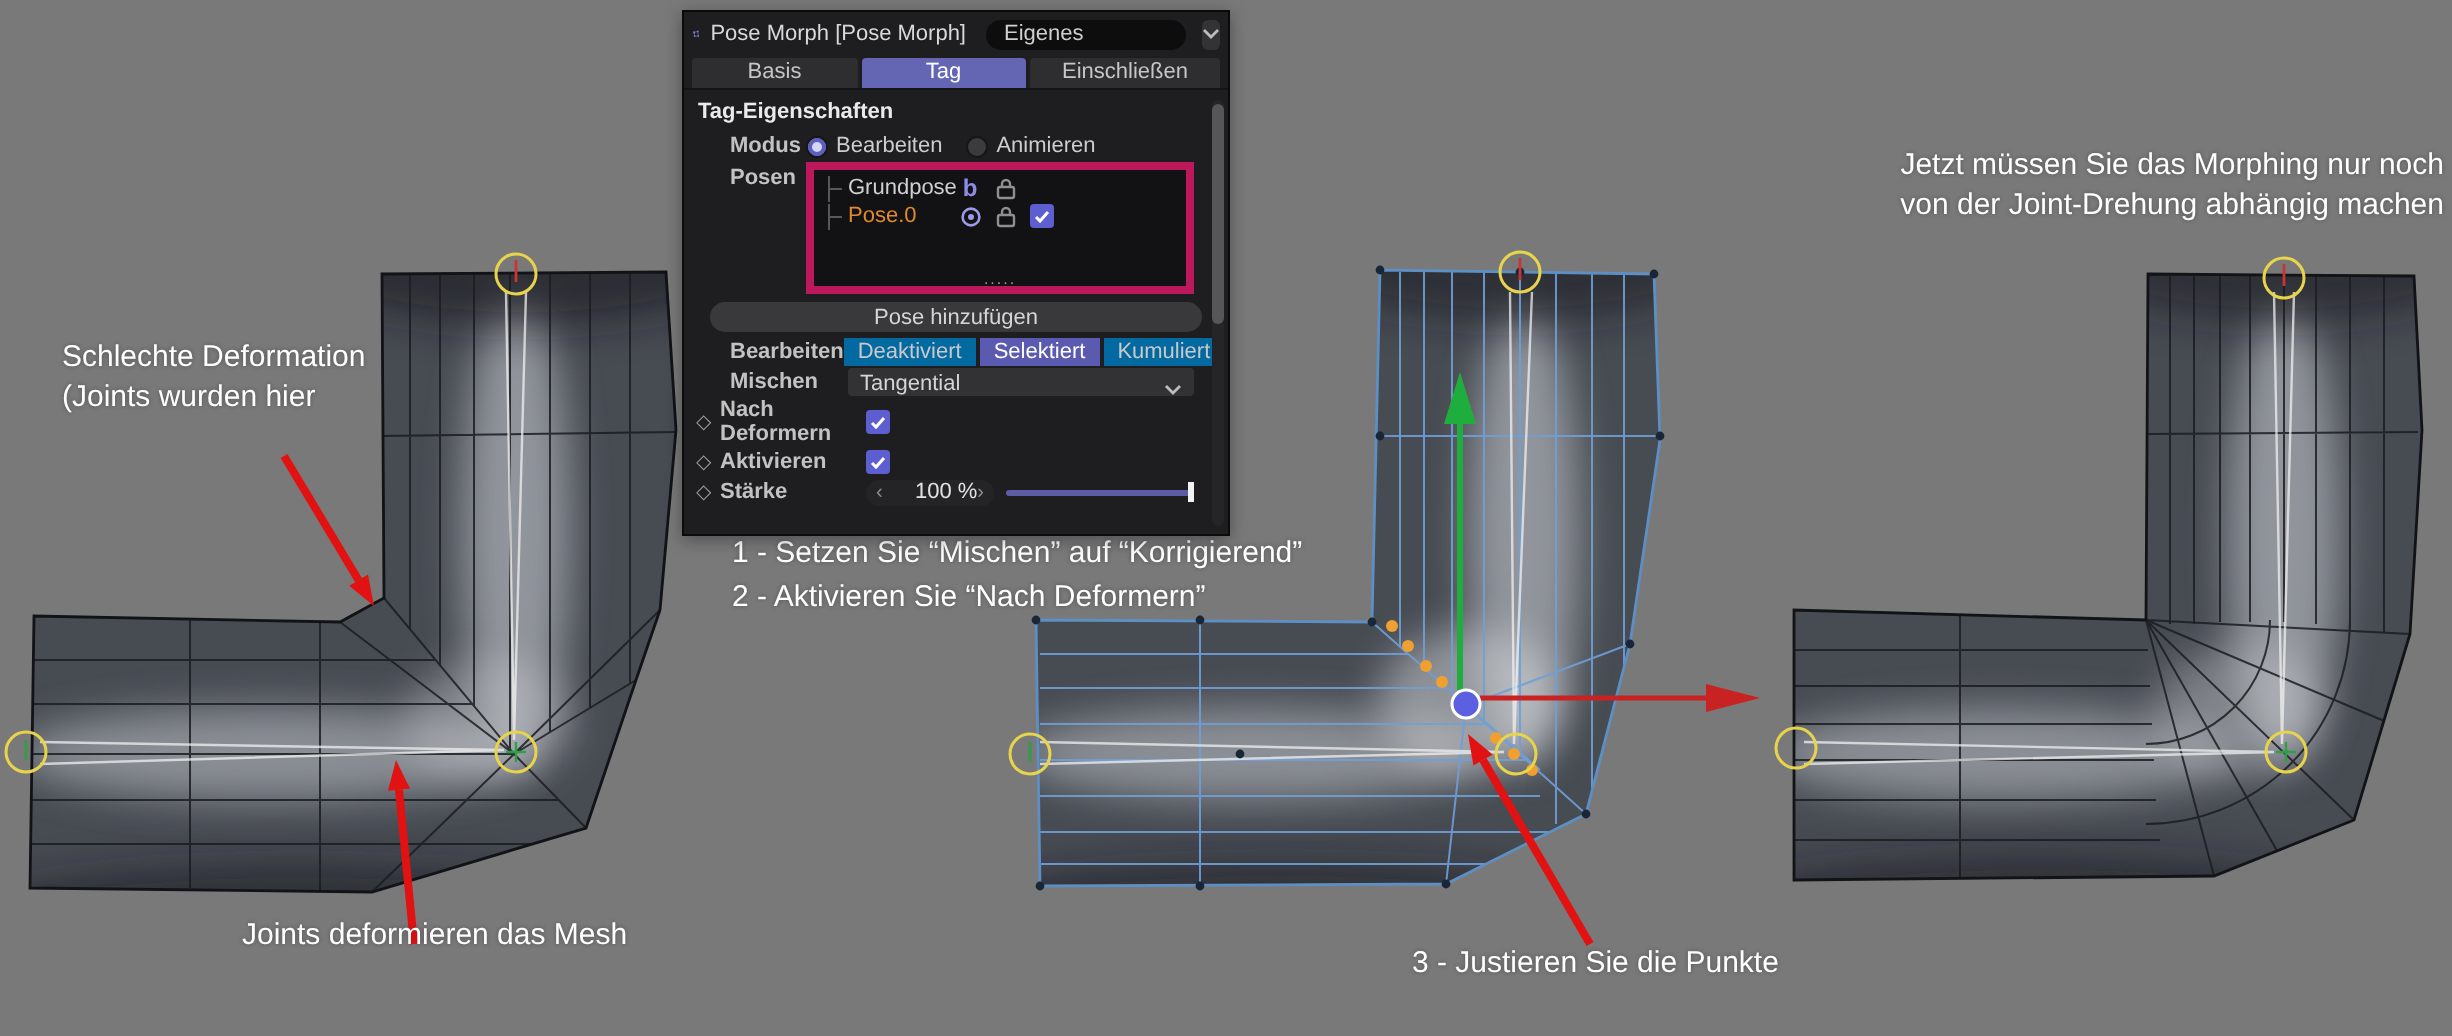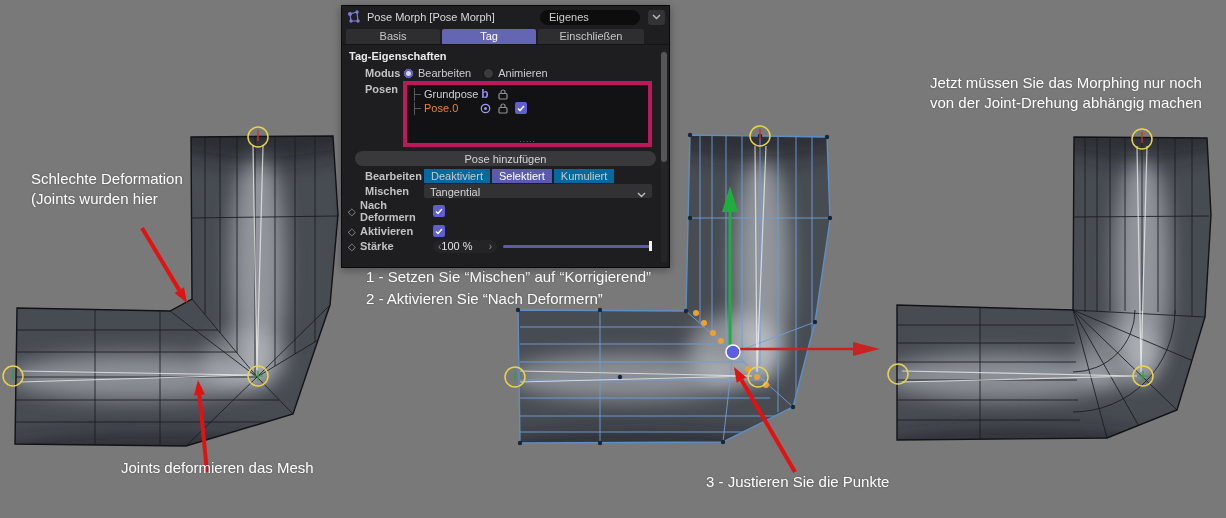--- a/index.html
+++ b/index.html
@@ -4,24 +4,24 @@
 <style>
   html,body{margin:0;padding:0;background:#4a4a4a;}
   #stage{position:relative;width:1226px;height:518px;background:#797979;overflow:hidden;
          font-family:"Liberation Sans",sans-serif;}
   svg{display:block;}
   #scene{position:absolute;left:0;top:0;}
 
   
   .note{position:absolute;color:#fff;font-size:15px;line-height:20px;
         text-shadow:0 0 2px rgba(40,40,40,.45);}
-  .note.center{text-align:left;}
+  .note.center{text-align:right;}
 
   
-  .dialog{position:absolute;left:341px;top:5px;width:329px;height:263px;
+  .dialog{position:absolute;left:341px;top:5px;width:274px;height:263px;
           background:#1e1e20;border:1px solid #0a0a0a;box-sizing:border-box;
           font-size:11px;color:#c8c8c8;box-shadow:0 2px 8px rgba(0,0,0,.35);}
   .dlg-header{display:flex;align-items:center;height:22px;padding:0 4px;gap:5px;}
   .dlg-title{color:#d9d9d9;flex:0 0 auto;}
   .dlg-spacer{flex:1;}
   .preset{display:flex;align-items:center;background:#0d0d0e;border-radius:8px;
           height:15px;padding:0 9px;min-width:82px;color:#cfcfcf;}
   .chevbtn{width:17px;height:15px;background:#333335;border-radius:3px;display:flex;
            align-items:center;justify-content:center;margin-left:3px;}
   .tabs{display:flex;gap:2px;padding:1px 4px 0 4px;border-bottom:1px solid #151517;}
@@ -54,21 +54,21 @@
   .seg{display:flex;gap:2px;}
   .segbtn{background:#0369a1;color:#c9c9c9;padding:1px 7px;height:12px;line-height:12px;}
   .segbtn.active{background:#5a5ab0;color:#fff;}
   .select{flex:1;background:#323234;border-radius:2px;height:14px;display:flex;
           align-items:flex-end;padding:0 6px;color:#d5d5d5;}
   .select .dlg-spacer{flex:1;}
   .cbx{width:12px;height:12px;background:#5d5fd0;border-radius:2px;display:flex;
        align-items:center;justify-content:center;}
   .spinner{width:64px;height:13px;background:#242426;border-radius:7px;display:flex;
            align-items:center;padding:0 5px;box-sizing:border-box;color:#e2e2e2;}
-  .spinner .ar{color:#8f8f8f;font-size:10px;} .spinner .val{flex:1;text-align:left;}
+  .spinner .ar{color:#8f8f8f;font-size:10px;} .spinner .val{flex:1;text-align:right;}
   .slider{flex:1;height:12px;display:flex;align-items:center;margin-left:6px;position:relative;}
   .slider .track{width:100%;height:3px;background:#5c5ca6;border-radius:2px;}
   .slider .knob{position:absolute;right:0;top:1px;width:3px;height:10px;background:#f2f2f2;}
   .vscroll{position:absolute;right:2px;top:44px;bottom:4px;width:6px;background:#252527;border-radius:3px;}
   .vthumb{position:absolute;top:2px;left:0;width:6px;height:110px;background:#565658;border-radius:3px;}
 </style>
 </head>
 <body>
 
 <div id="stage">

